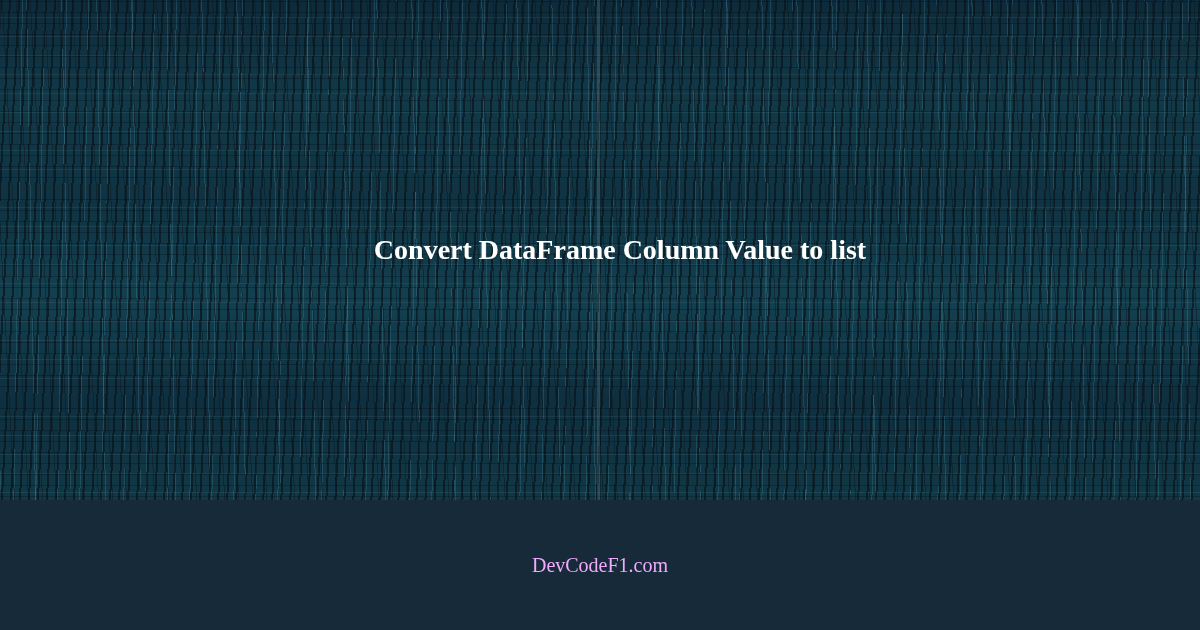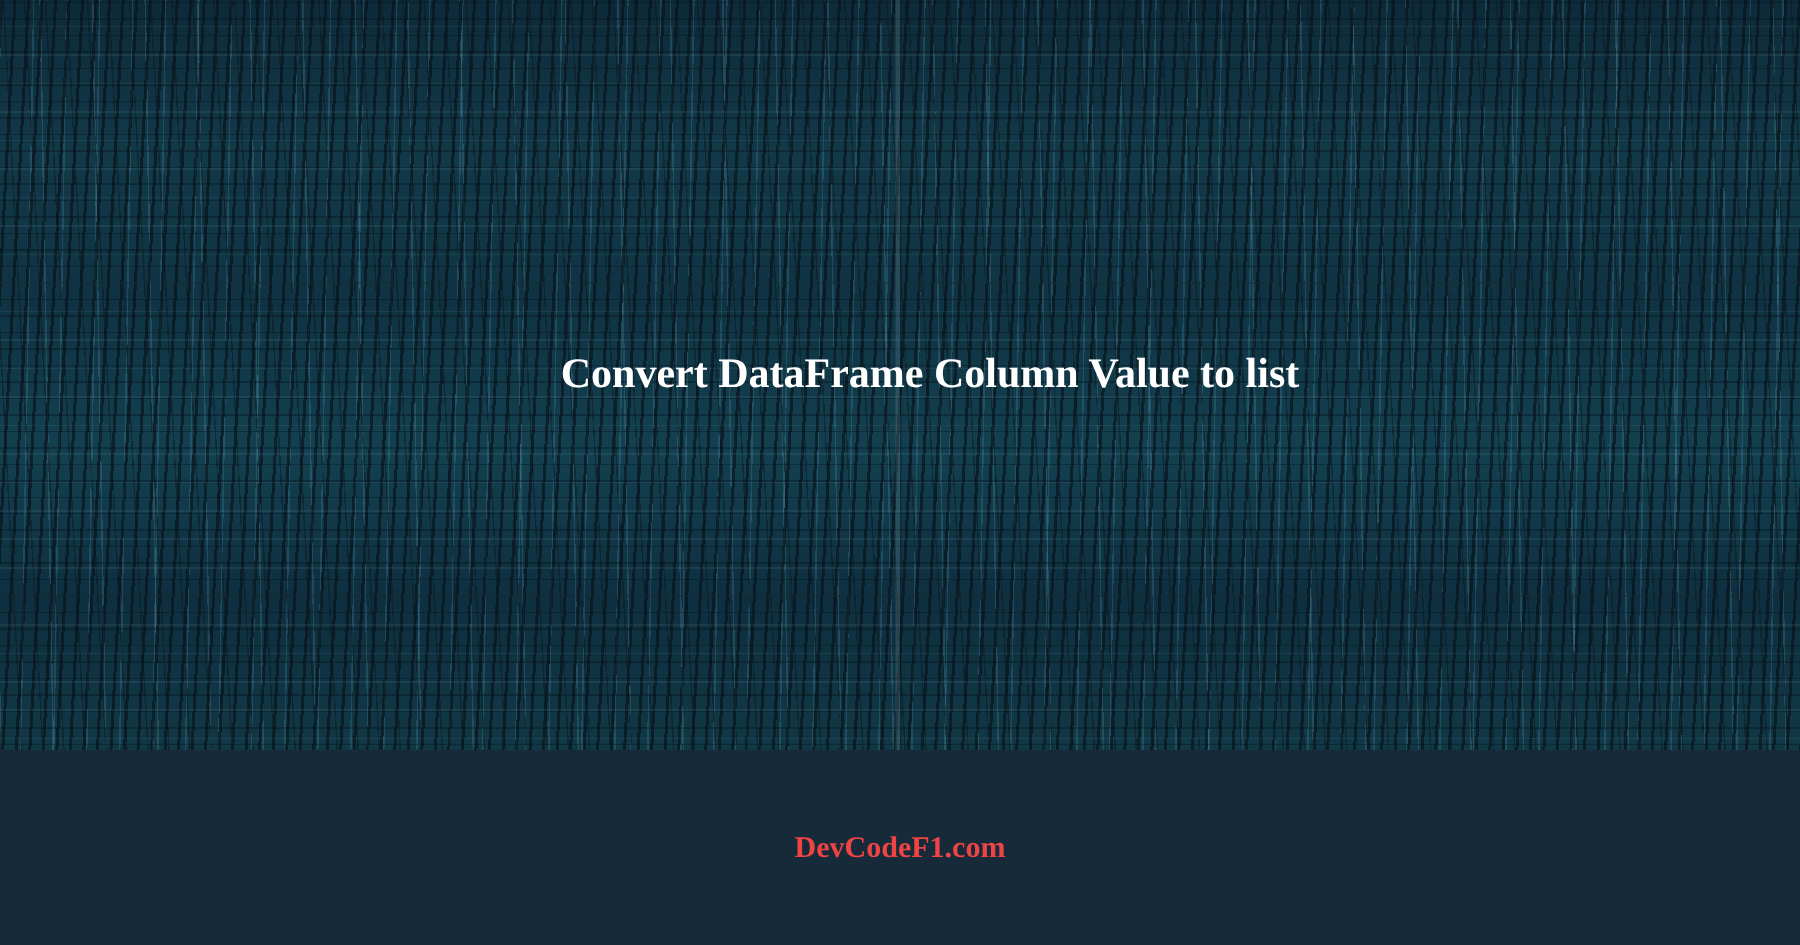--- a/index.html
+++ b/index.html
@@ -116,22 +116,22 @@
       padding: 0 60px;
     }
     .footer {
       flex: 1;
       display: flex;
       align-items: center;
       justify-content: center;
       background: #162a3a;
     }
     .brand {
-      color: #ef4444;
-      font-weight: 700;
+      color: #f0abfc;
+      font-weight: 400;
       font-size: 20px;
       text-align: center;
     }
   </style>
 </head>
 <body>
 
 <div class="card">
   <div class="hero">
     <h1 class="title">Convert DataFrame Column Value to list</h1>

